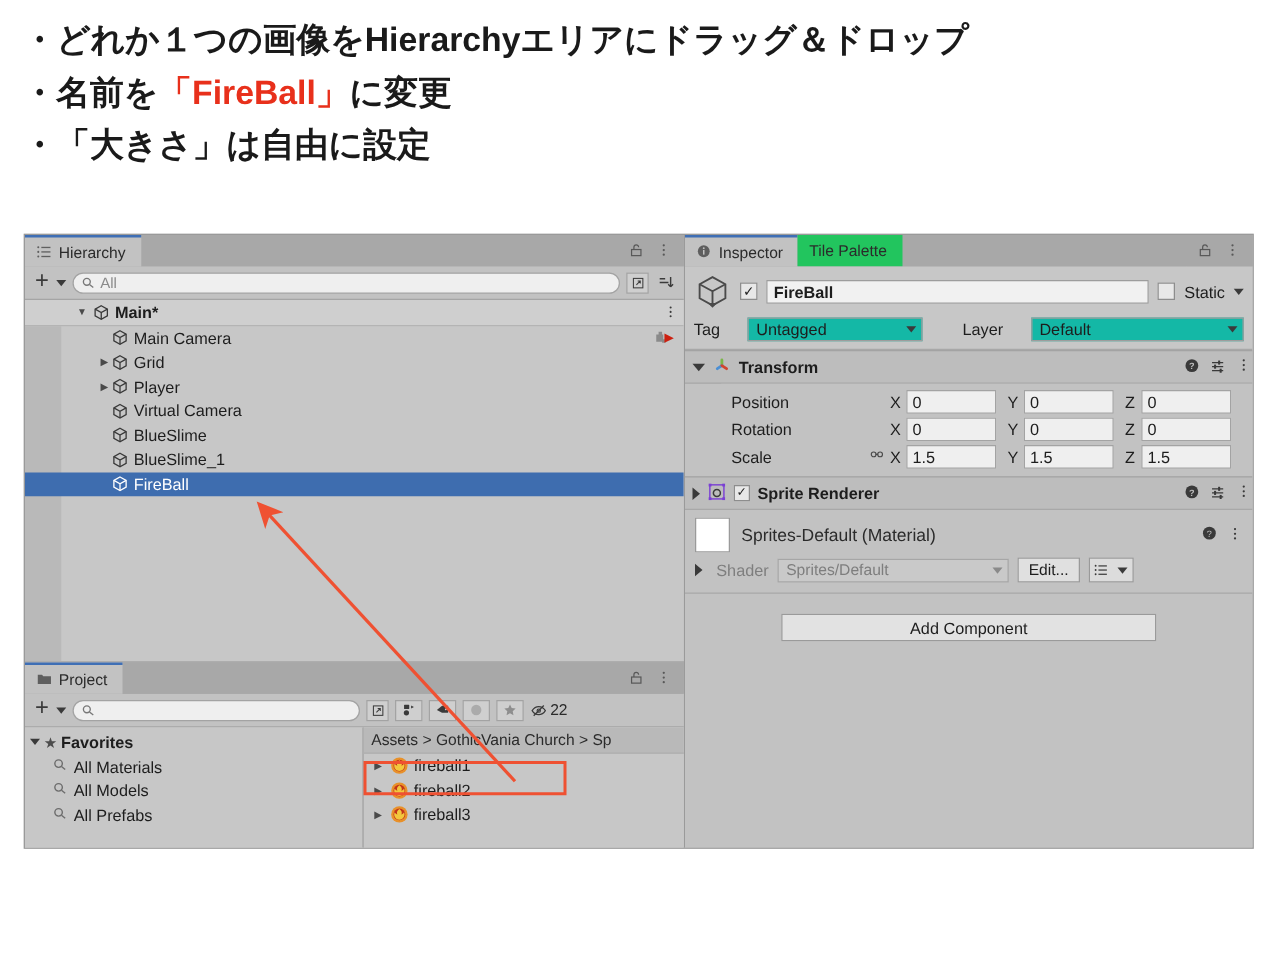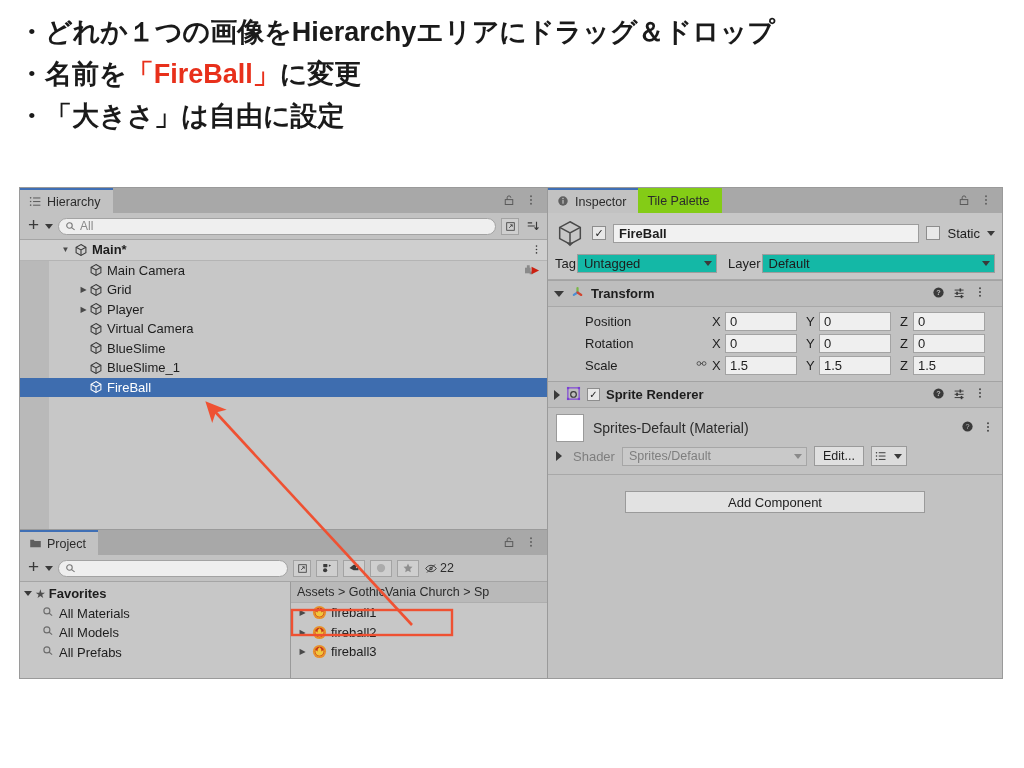--- a/index.html
+++ b/index.html
@@ -24,21 +24,21 @@
     background:#c2c2c2;border:1px solid #9a9a9a;box-sizing:border-box;
     font-size:12.5px;color:#1d1d1d;display:flex;
   }
   .col-left{width:548px;display:flex;flex-direction:column;border-right:1px solid #9a9a9a;}
   .col-right{flex:1;display:flex;flex-direction:column;}
 
   
   .tabbar{height:25px;background:#a8a8a8;display:flex;align-items:stretch;position:relative;}
   .tab{
     display:flex;align-items:center;gap:5px;padding:0 12px 0 9px;
-    background:#84cc16;color:#2b2b2b;font-size:12.5px;cursor:default;
+    background:#22c55e;color:#2b2b2b;font-size:12.5px;cursor:default;
     position:relative;
   }
   .tab.active{background:#c2c2c2;border-top:2px solid #3f6fb5;padding-top:0;}
   .tab.active::after{content:"";position:absolute;right:0;top:4px;bottom:4px;width:0;}
   .tabbar .spacer{flex:1;background:#a8a8a8;}
   .tab-right{display:flex;align-items:center;gap:9px;padding:0 9px;background:#a8a8a8;}
   .ic{width:13px;height:13px;display:inline-block;opacity:.72;}
 
   
   .toolrow{
@@ -84,26 +84,26 @@
   .insp{flex:1;background:#c2c2c2;display:flex;flex-direction:column;overflow:hidden;}
   .insp-head{background:#c7c7c7;padding:5px 7px 6px 7px;border-bottom:1px solid #a8a8a8;}
   .insp-line1{display:flex;align-items:center;gap:7px;}
   .bigcube{width:30px;height:30px;flex:0 0 30px;position:relative;}
   .chk{width:14px;height:14px;background:#e8e8e8;border:1px solid #8d8d8d;box-sizing:border-box;display:flex;align-items:center;justify-content:center;font-size:11px;color:#232323;}
   .chk.empty{color:transparent;}
   .namefield{flex:1;height:19px;background:#f1f1f1;border:1px solid #9d9d9d;box-sizing:border-box;display:flex;align-items:center;padding:0 5px;font-weight:bold;font-size:13px;}
   .statictxt{font-size:13px;}
   .dd{height:19px;background:#14b8a6;border:1px solid #9d9d9d;box-sizing:border-box;display:flex;align-items:center;justify-content:space-between;padding:0 4px 0 6px;font-size:13px;}
   .dd .c{width:0;height:0;border-left:4px solid transparent;border-right:4px solid transparent;border-top:5px solid #3a3a3a;}
-  .insp-line2{display:flex;align-items:center;gap:1px;margin-top:6px;}
+  .insp-line2{display:flex;align-items:center;gap:22px;margin-top:6px;}
   .lbl{font-size:13px;color:#1d1d1d;}
 
   .comp-head{
     height:25px;background:#bdbdbd;border-top:1px solid #a3a3a3;border-bottom:1px solid #a8a8a8;
-    display:flex;align-items:center;gap:6px;padding:0 16px 0 6px;font-weight:bold;font-size:13px;
+    display:flex;align-items:center;gap:6px;padding:0 1px 0 6px;font-weight:bold;font-size:13px;
   }
   .comp-body{background:#c2c2c2;padding:3px 8px 5px 8px;margin-left:29px;}
   .tri{width:0;height:0;border-top:5px solid transparent;border-bottom:5px solid transparent;border-left:6px solid #3a3a3a;}
   .tri.down{border-left:5px solid transparent;border-right:5px solid transparent;border-top:6px solid #3a3a3a;border-bottom:0;}
   .hicons{margin-left:auto;display:flex;align-items:center;gap:8px;color:#3a3a3a;}
   .vecrow{display:flex;align-items:center;height:22px;font-size:13px;}
   .vecrow .name{width:105px;}
   .vecrow .link{width:22px;text-align:center;color:#4a4a4a;font-size:12px;}
   .axis{width:13px;text-align:left;color:#1d1d1d;}
   .num{height:19px;background:#efefef;border:1px solid #a3a3a3;box-sizing:border-box;display:flex;align-items:center;padding:0 4px;font-size:13px;width:72px;margin-right:9px;}

